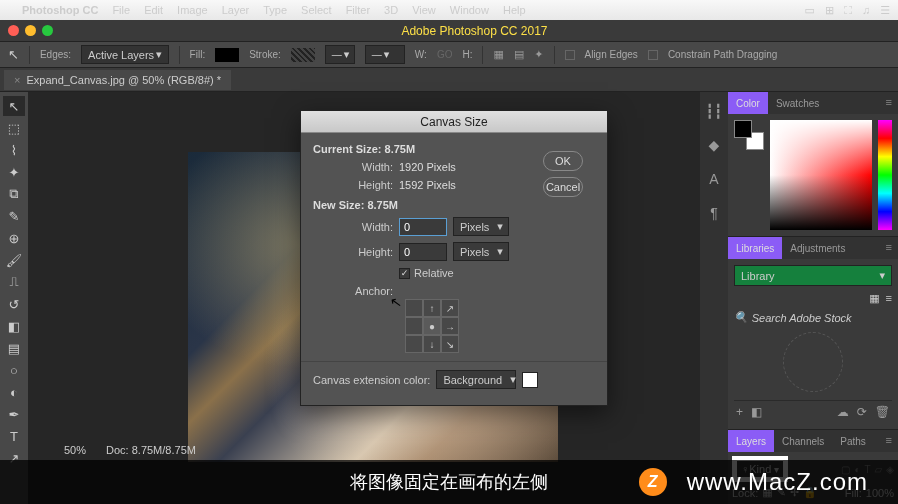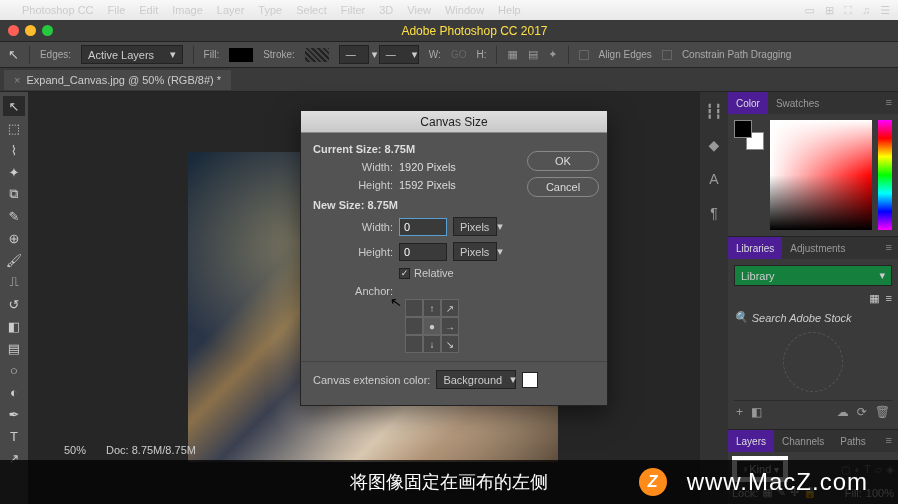--- a/index.html
+++ b/index.html
@@ -1,48 +1,48 @@
 <!DOCTYPE html>
 <html><head>
 <meta charset="utf-8">
 <style>
 *{margin:0;padding:0;box-sizing:border-box;font-family:-apple-system,"Helvetica Neue",Arial,sans-serif;font-size:11px;color:#ccc;user-select:none}
 body{background:#323232;width:898px;height:504px;overflow:hidden;position:relative}
 .macmenu{height:20px;background:linear-gradient(#f8f8f8,#e8e8e8);display:flex;align-items:center;padding:0 8px;gap:14px;color:#222;font-size:12px}
 .macmenu .apple{font-size:14px}
-.macmenu .appname{font-weight:400}
+.macmenu .appname{font-weight:700}
 .macmenu .right{margin-left:auto;display:flex;gap:10px;align-items:center}
 .titlebar{height:22px;background:#3a3a3a;display:flex;align-items:center;padding:0 8px;gap:6px;border-bottom:1px solid #222}
 .traffic{display:flex;gap:6px}
 .dot{width:11px;height:11px;border-radius:50%}
 .dot.r{background:#ff5f56}.dot.y{background:#ffbd2e}.dot.g{background:#27c93f}
 .wtitle{flex:1;text-align:center;color:#fde047;font-size:12px}
 .optbar{height:26px;background:#484848;display:flex;align-items:center;padding:0 8px;gap:10px;border-bottom:1px solid #222}
-.optbar .sel{background:#333;border:1px solid #222;padding:2px 6px;font-size:10px;display:flex;align-items:center;gap:16px}
+.optbar .sel{background:#333;border:1px solid #222;padding:2px 6px;font-size:10px;display:flex;align-items:center;gap:2px}
 .optbar .sw{width:24px;height:14px;background:#222;display:inline-block}
 .optbar .sep{width:1px;height:18px;background:#333}
 .optbar .ck{width:10px;height:10px;border:1px solid #666;display:inline-block}
 .optbar .lbl{font-size:10px;color:#aaa}
 .tabbar{height:24px;background:#3a3a3a;display:flex;align-items:center;padding:0 4px;border-bottom:1px solid #222}
 .tab{background:#484848;padding:4px 10px;font-size:11px;color:#ddd;display:flex;align-items:center;gap:6px}
 .tab .x{color:#888}
 .workspace{position:absolute;top:92px;left:0;right:0;bottom:0;display:flex}
 .ltool{width:28px;background:#484848;display:flex;flex-direction:column;align-items:center;padding-top:4px;gap:2px}
 .ltool .ti{width:22px;height:20px;display:flex;align-items:center;justify-content:center;color:#ccc;font-size:13px}
 .ltool .ti.active{background:#2a2a2a}
 .canvas{flex:1;background:#262626;position:relative;overflow:hidden}
 .photo{position:absolute;left:160px;top:60px;width:370px;height:310px;background:linear-gradient(135deg,#1a2a3a 0%,#2a3548 30%,#8a704a 40%,#3a4050 50%,#d8c8b0 70%,#a08060 80%,#504030 100%);filter:blur(0.5px)}
 .photo::before{content:"";position:absolute;inset:0;background:radial-gradient(ellipse at 30% 30%,rgba(200,180,120,.5),transparent 40%),radial-gradient(ellipse at 70% 70%,rgba(220,200,180,.6),transparent 50%)}
 .rpanels{width:170px;background:#3a3a3a;display:flex;flex-direction:column}
 .rside{width:28px;background:#323232;display:flex;flex-direction:column;align-items:center;padding-top:10px;gap:16px}
 .rside .ic{width:18px;height:18px;color:#999;display:flex;align-items:center;justify-content:center;font-size:14px}
 .pgroup{border-bottom:1px solid #222}
 .ptabs{display:flex;background:#323232;padding:0;height:22px;align-items:stretch}
 .ptab{padding:4px 8px;font-size:10px;color:#999;display:flex;align-items:center}
-.ptab.active{background:#4c1d95;color:#ddd}
+.ptab.active{background:#8b5cf6;color:#ddd}
 .pmenu{margin-left:auto;padding:4px 6px;color:#888}
 .colorpanel{padding:6px;display:flex;gap:6px}
 .fgbg{position:relative;width:30px;height:30px}
 .fgbg .fg{position:absolute;width:18px;height:18px;background:#000;border:1px solid #888;z-index:2}
 .fgbg .bg{position:absolute;width:18px;height:18px;background:#fff;border:1px solid #888;right:0;bottom:0}
 .picker{flex:1;height:110px;background:linear-gradient(to bottom,rgba(255,255,255,1),rgba(255,255,255,0) 50%,rgba(0,0,0,0) 50%,rgba(0,0,0,1)),linear-gradient(to right,#fff,#ff0000);position:relative}
 .huestrip{width:14px;height:110px;background:linear-gradient(#ff00ff,#ff0000,#ffff00,#00ff00,#00ffff,#0000ff,#ff00ff)}
 .libbody{padding:6px}
 .libsel{background:#15803d;border:1px solid #222;padding:3px 6px;font-size:10px;display:flex;align-items:center;justify-content:space-between;margin-bottom:6px}
 .srch{color:#666;font-size:10px;font-style:italic;margin-bottom:8px;display:flex;align-items:center;gap:4px}
@@ -51,29 +51,29 @@
 .librow span{color:#999;font-size:12px}
 .layerbody{padding:4px}
 .lrow1{display:flex;align-items:center;gap:4px;margin-bottom:4px}
 .lsel{background:#333;border:5px solid #ffffff;padding:2px 4px;font-size:10px;flex:0 0 auto}
 .licons{display:flex;gap:4px;margin-left:auto}
 .licons span{color:#888;font-size:10px}
 .lrow2{display:flex;align-items:center;gap:4px;margin-bottom:4px;color:#666;font-size:10px}
 .dialog{position:absolute;left:300px;top:110px;width:308px;background:#535353;border:1px solid #222;box-shadow:0 8px 24px rgba(0,0,0,.5);z-index:100}
 .dtitle{height:22px;background:linear-gradient(#e0e0e0,#c8c8c8);text-align:center;line-height:22px;color:#222;font-size:12px;border-bottom:1px solid #888}
 .dbody{padding:10px 12px 16px;position:relative}
-.dbtn{position:absolute;right:8px;width:72px;height:20px;background:#535353;border:1px solid #888;border-radius:10px;text-align:center;line-height:18px;font-size:11px;color:#ddd}
+.dbtn{position:absolute;right:24px;width:40px;height:20px;background:#535353;border:1px solid #888;border-radius:10px;text-align:center;line-height:18px;font-size:11px;color:#ddd}
 .dbtn.ok{top:18px}.dbtn.cancel{top:44px}
 .dsec{font-size:11px;font-weight:600;color:#ddd;margin-bottom:6px}
 .drow{display:flex;align-items:center;margin-bottom:6px;font-size:11px}
 .drow .k{width:86px;text-align:right;padding-right:6px;color:#ccc}
 .drow .v{color:#ddd}
 .inp{width:48px;background:#3a3a3a;border:1px solid #222;padding:2px 4px;color:#fff;font-size:11px}
 .inp.hi{border-color:#5a9fd4}
-.unitsel{background:#3a3a3a;border:1px solid #222;padding:2px 6px;margin-left:6px;font-size:10px;display:inline-flex;align-items:center;gap:8px;width:44px;justify-content:space-between}
+.unitsel{background:#3a3a3a;border:1px solid #222;padding:2px 6px;margin-left:6px;font-size:10px;display:inline-flex;align-items:center;gap:8px;width:56px;justify-content:space-between}
 .chk{width:11px;height:11px;background:#3a3a3a;border:1px solid #222;display:inline-flex;align-items:center;justify-content:center;margin-right:4px}
 .chk.on::after{content:"✓";font-size:9px;color:#ddd}
 .anchor{display:grid;grid-template-columns:repeat(3,18px);grid-template-rows:repeat(3,18px);gap:0;margin-left:92px;margin-top:2px;margin-bottom:8px}
 .anchor div{border:1px solid #666;background:#484848;display:flex;align-items:center;justify-content:center;font-size:10px;color:#ccc}
 .anchor .ctr{background:#5a5a5a}
 .hr{border-top:1px solid #444;margin:8px -12px}
 .extrow{display:flex;align-items:center;gap:6px;font-size:11px}
 .extsel{background:#3a3a3a;border:1px solid #222;padding:2px 6px;display:inline-flex;align-items:center;gap:8px;justify-content:space-between;width:80px}
 .extsw{width:16px;height:16px;background:#fff;border:1px solid #222}
 .cursor{position:absolute;left:390px;top:294px;z-index:200;font-size:14px;color:#000;transform:rotate(-10deg)}

